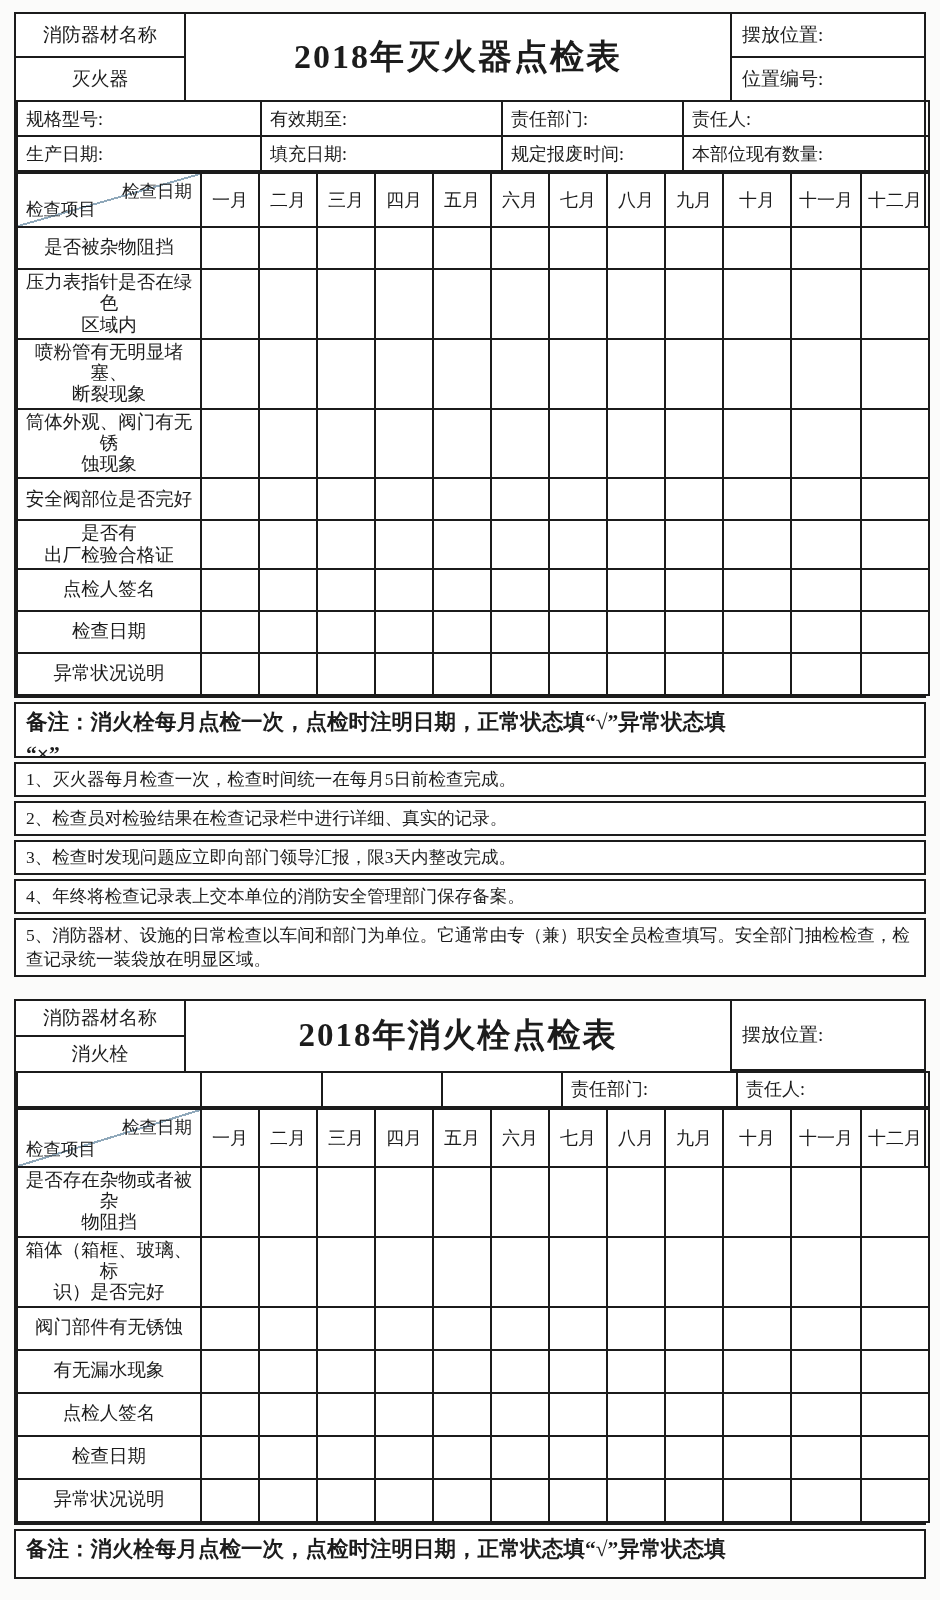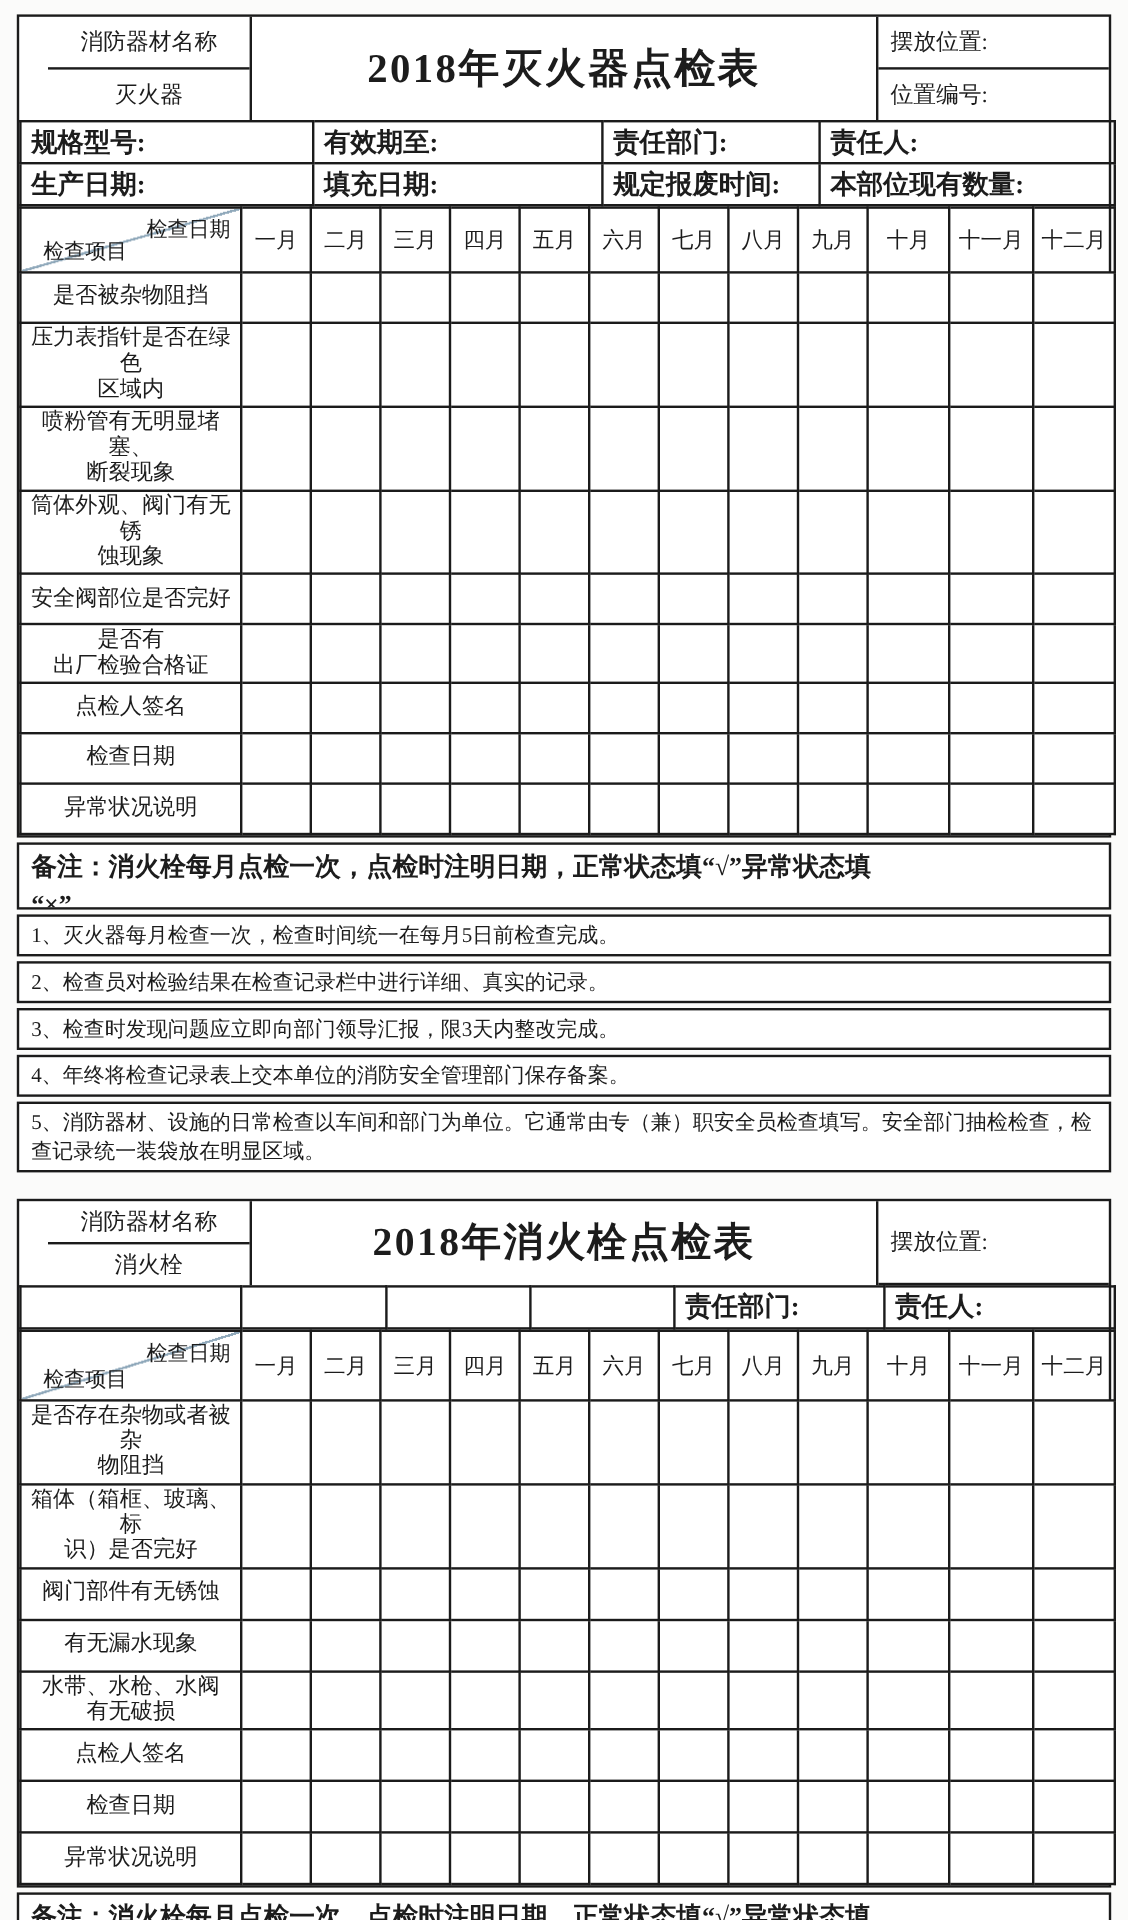--- a/index.html
+++ b/index.html
@@ -17,53 +17,53 @@
   }
   .page{position:absolute;left:14px;top:12px;width:912px;}
 
   
   .box{border:2.5px solid var(--bd);background:#fff;}
   .gap4{margin-top:4px;}
   .gap22{margin-top:22px;}
 
   
   .hdr{display:flex;align-items:stretch;height:86px;}
-  .hdr-left{width:170px;border-right:2px solid var(--bd);display:flex;flex-direction:column;margin-left:24px;}
+  .hdr-left{width:170px;border-right:2px solid var(--bd);display:flex;flex-direction:column;}
   .hdr-left .cell{flex:1;display:flex;align-items:center;justify-content:center;font-size:19px;}
   .hdr-left .cell:first-child{border-bottom:2px solid var(--bd);}
   .hdr-title{flex:1;display:flex;align-items:center;justify-content:center;
     font-size:34px;font-weight:bold;letter-spacing:2px;border-right:2px solid var(--bd);}
   .hdr-right{width:192px;display:flex;flex-direction:column;}
   .hdr-right .cell{flex:1;display:flex;align-items:center;padding-left:10px;font-size:19px;}
   .hdr-right .cell:first-child{border-bottom:2px solid var(--bd);}
   .hdr2{height:70px;}
   .hdr2 .hdr-title{font-size:33px;}
 
   
   table.tbl{border-collapse:collapse;table-layout:fixed;width:100%;}
   table.tbl td{border:2px solid var(--bd);}
-  table.info td{height:35px;padding-left:8px;font-size:22px;vertical-align:middle;font-weight:bold;}
+  table.info td{height:35px;padding-left:8px;font-size:18px;vertical-align:middle;}
 
   
   table.grid td{text-align:center;vertical-align:middle;font-size:18px;}
   table.grid td.lbl{white-space:pre-line;line-height:1.15;padding:2px 3px;font-size:18.5px;}
   table.grid td.month{font-size:18px;}
   table.grid td.c{background:#fff;}
   tr.mrow{height:54px;}
   tr.drow{height:42px;margin-top:24px;}
   tr.drow2{height:43px;}
   td.diag{
     position:relative;
     background:
       linear-gradient(to bottom right,
         transparent calc(50% - 1px), #8fa8ba calc(50% - 1px),
         #8fa8ba calc(50% + 1px), transparent calc(50% + 1px));
   }
   td.diag .dtop{position:absolute;top:5px;right:8px;font-size:17.5px;}
-  td.diag .dbot{position:absolute;bottom:5px;left:8px;font-size:17.5px;margin-left:10px;}
+  td.diag .dbot{position:absolute;bottom:5px;left:8px;font-size:17.5px;}
 
   
   .remark{padding:2px 10px 0 10px;overflow:hidden;font-weight:bold;font-size:21.5px;line-height:32px;}
   .remark1{height:56px;}
   .remark2{height:50px;}
   .note{padding:3px 10px 4px 10px;font-size:17.5px;line-height:24px;}
 </style>
 </head>
 <body>
 
@@ -418,36 +418,20 @@
             <td class="c"></td>
             <td class="c"></td>
             <td class="c"></td>
             <td class="c"></td>
             <td class="c"></td>
             <td class="c"></td>
             <td class="c"></td>
             <td class="c"></td>
           </tr>
       <tr class="drow2">
-        <td class="lbl">水带、水枪、水阀
-有无破损</td>
-            <td class="c"></td>
-            <td class="c"></td>
-            <td class="c"></td>
-            <td class="c"></td>
-            <td class="c"></td>
-            <td class="c"></td>
-            <td class="c"></td>
-            <td class="c"></td>
-            <td class="c"></td>
-            <td class="c"></td>
-            <td class="c"></td>
-            <td class="c"></td>
-          </tr>
-      <tr class="drow2">
         <td class="lbl">点检人签名</td>
             <td class="c"></td>
             <td class="c"></td>
             <td class="c"></td>
             <td class="c"></td>
             <td class="c"></td>
             <td class="c"></td>
             <td class="c"></td>
             <td class="c"></td>
             <td class="c"></td>

